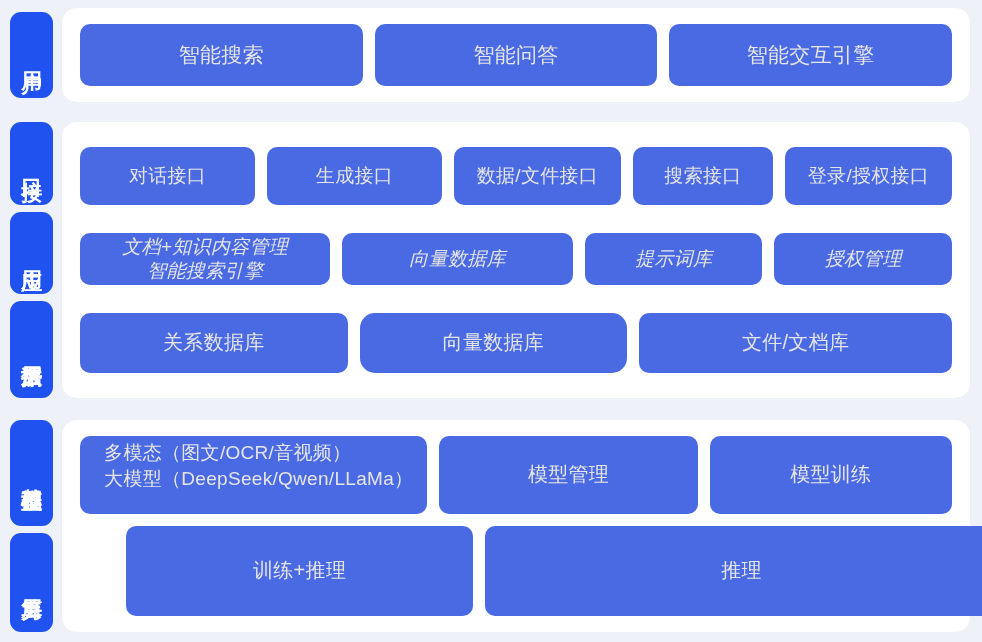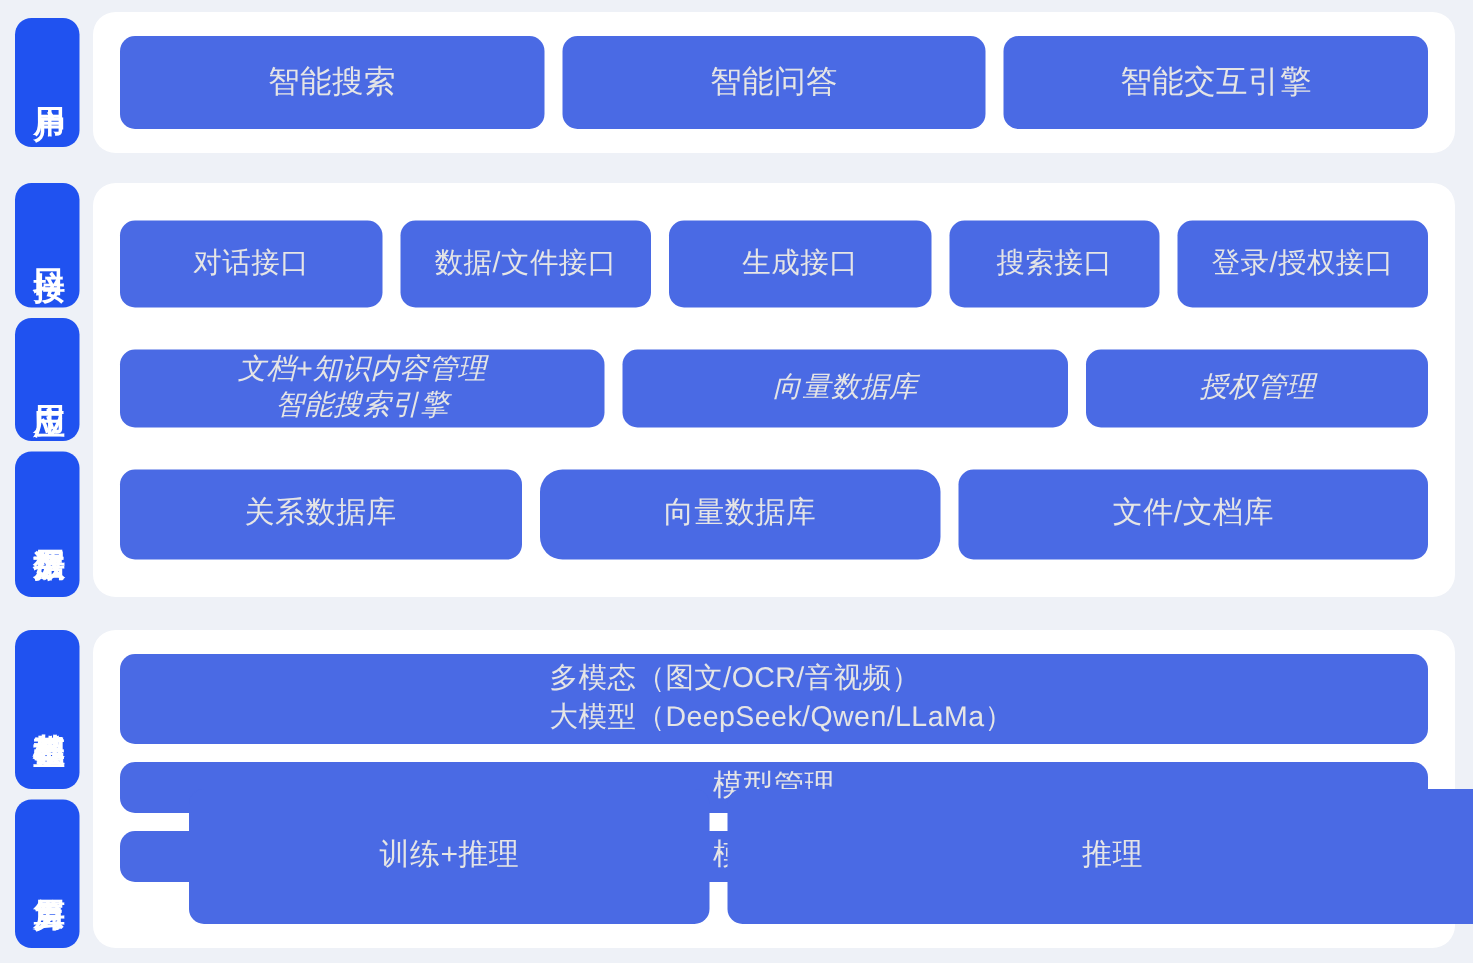--- a/index.html
+++ b/index.html
@@ -88,21 +88,21 @@
 
   .row {
     display: flex;
     align-items: stretch;
     gap: 12px;
     width: 100%;
   }
   .row-if   { height: 58px; }
   .row-app  { height: 52px; font-style: italic; }
   .row-data { height: 60px; }
-  .row-model { height: 78px; flex-direction: column; }
+  .row-model { height: 78px; }
   .row-power { height: 90px; padding-left: 46px; }
   .row-user { height: 62px; }
 
   
   .chip {
     background: #4a6ae4;
     color: #e5e5e5;
     border-radius: 10px;
     display: flex;
     align-items: center;
@@ -153,30 +153,31 @@
   <div class="section section-mid">
     <div class="tab-rail">
       <div class="vtab vtab-if">接口</div>
       <div class="vtab vtab-app">应用</div>
       <div class="vtab vtab-data">数据层</div>
     </div>
     <div class="panel panel-mid">
 
       <div class="row row-if">
         <div class="chip chip-sm" style="flex:1 1 0;">对话接口</div>
+        <div class="chip chip-sm" style="flex:1 1 0;">生成接口</div>
         <div class="chip chip-sm" style="flex:0.95 1 0;">数据/文件接口</div>
-        <div class="chip chip-sm" style="flex:1 1 0;">生成接口</div>
         <div class="chip chip-sm" style="flex:0.78 1 0;">搜索接口</div>
         <div class="chip chip-sm" style="flex:0.95 1 0;">登录/授权接口</div>
       </div>
 
       <div class="row row-app">
         <div class="chip chip-sm chip-multiline" style="flex:1.45 1 0;">文档+知识内容管理
 智能搜索引擎</div>
         <div class="chip chip-sm" style="flex:1.33 1 0;">向量数据库</div>
+        <div class="chip chip-sm" style="flex:1.0 1 0;">提示词库</div>
         <div class="chip chip-sm" style="flex:1.0 1 0;">授权管理</div>
       </div>
 
       <div class="row row-data">
         <div class="chip" style="flex:1.0 1 0;">关系数据库</div>
         <div class="chip" style="flex:1.0 1 0;border-radius:15px;">向量数据库</div>
         <div class="chip" style="flex:1.18 1 0;">文件/文档库</div>
       </div>
 
     </div>

